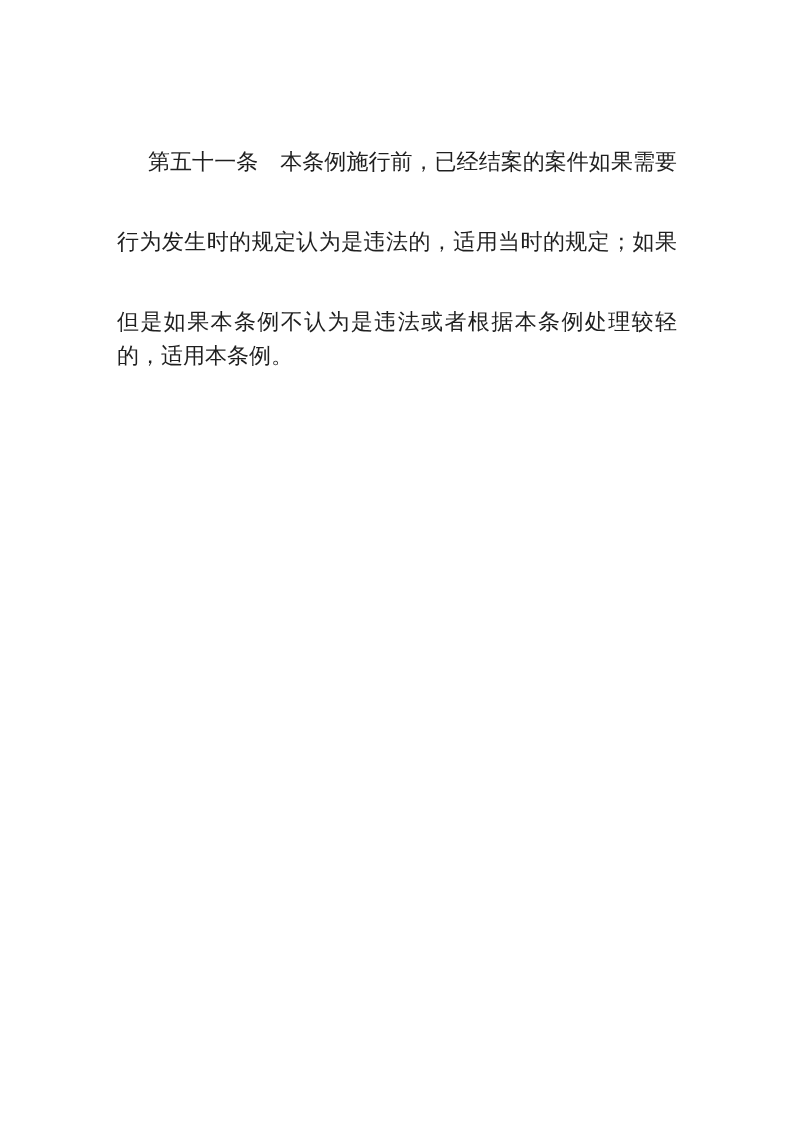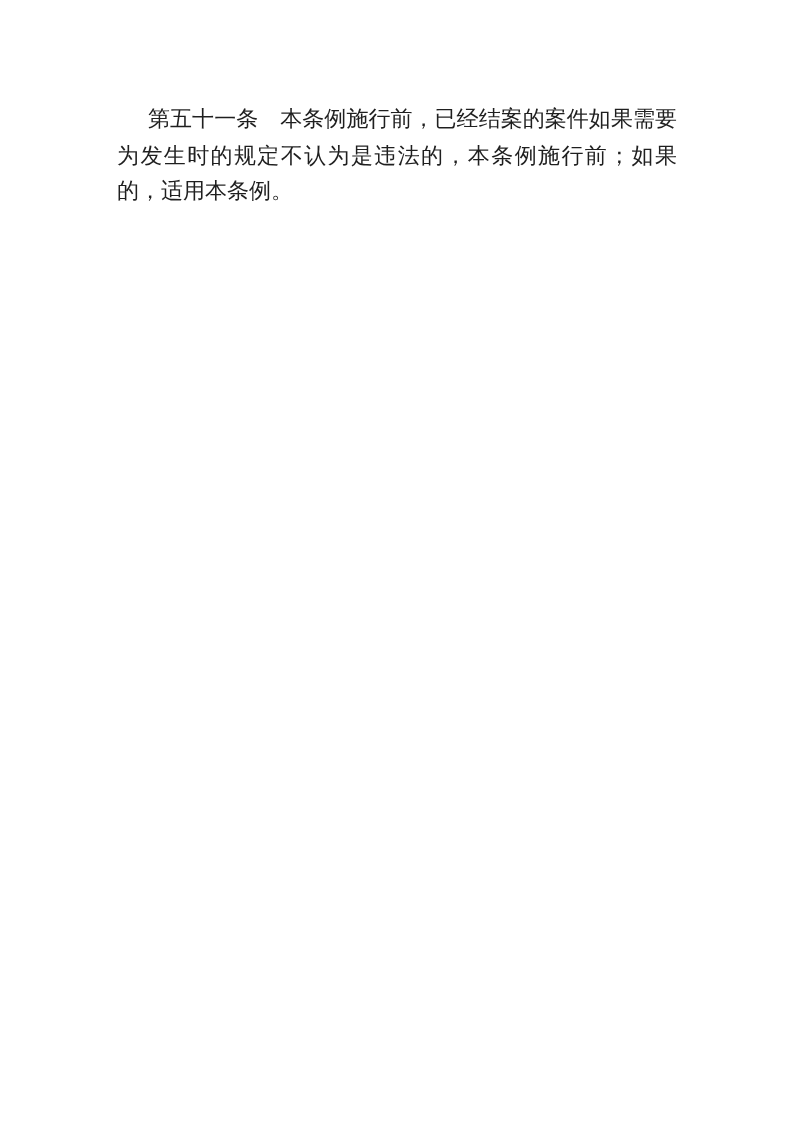--- a/index.html
+++ b/index.html
@@ -35,38 +35,40 @@
     padding: 0;
   }
   .line {
     white-space: nowrap;
   }
   
   .line.justify {
     white-space: normal;
     text-align: justify;
     text-align-last: justify;
+    margin-top: 43px;
     -moz-text-align-last: justify;
   }
   
   .line.indent {
     padding-left: 31px;
   }
   .line.last {
     text-align: left;
     font-family: Liberation Mono, monospace;
   }
 </style>
 </head>
 <body>
 
 <div class="page">
   <div class="text-block">
 
     <div class="para">
       <div class="line justify indent">第五十一条　本条例施行前，已经结案的案件如果需要</div>
-      <div class="line justify">为发生时的规定不认为是违法的，本条例施行前；如果</div>
+      <div class="line justify">行为发生时的规定认为是违法的，适用当时的规定；如果</div>
+      <div class="line justify">但是如果本条例不认为是违法或者根据本条例处理较轻</div>
       <div class="line last">的，适用本条例。</div>
     </div>
 
 
   </div>
 </div>
 
 </body></html>

